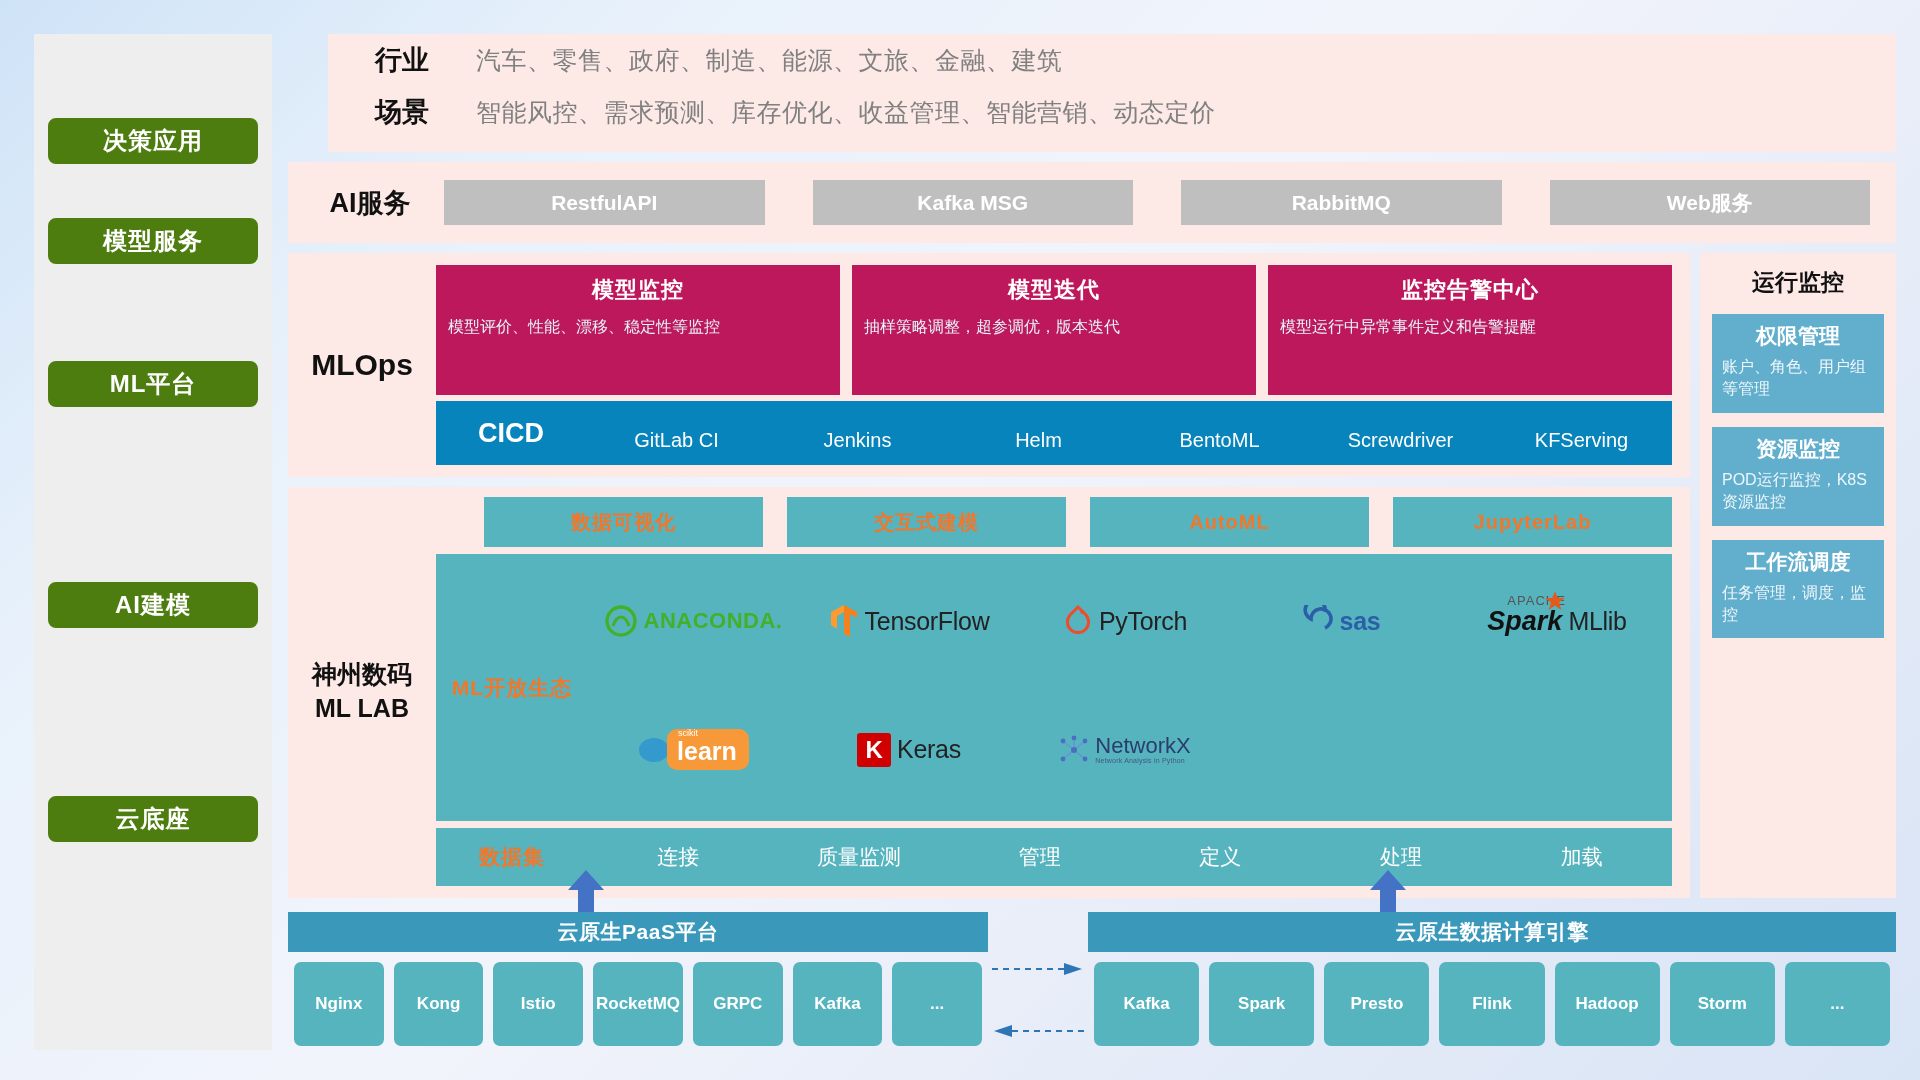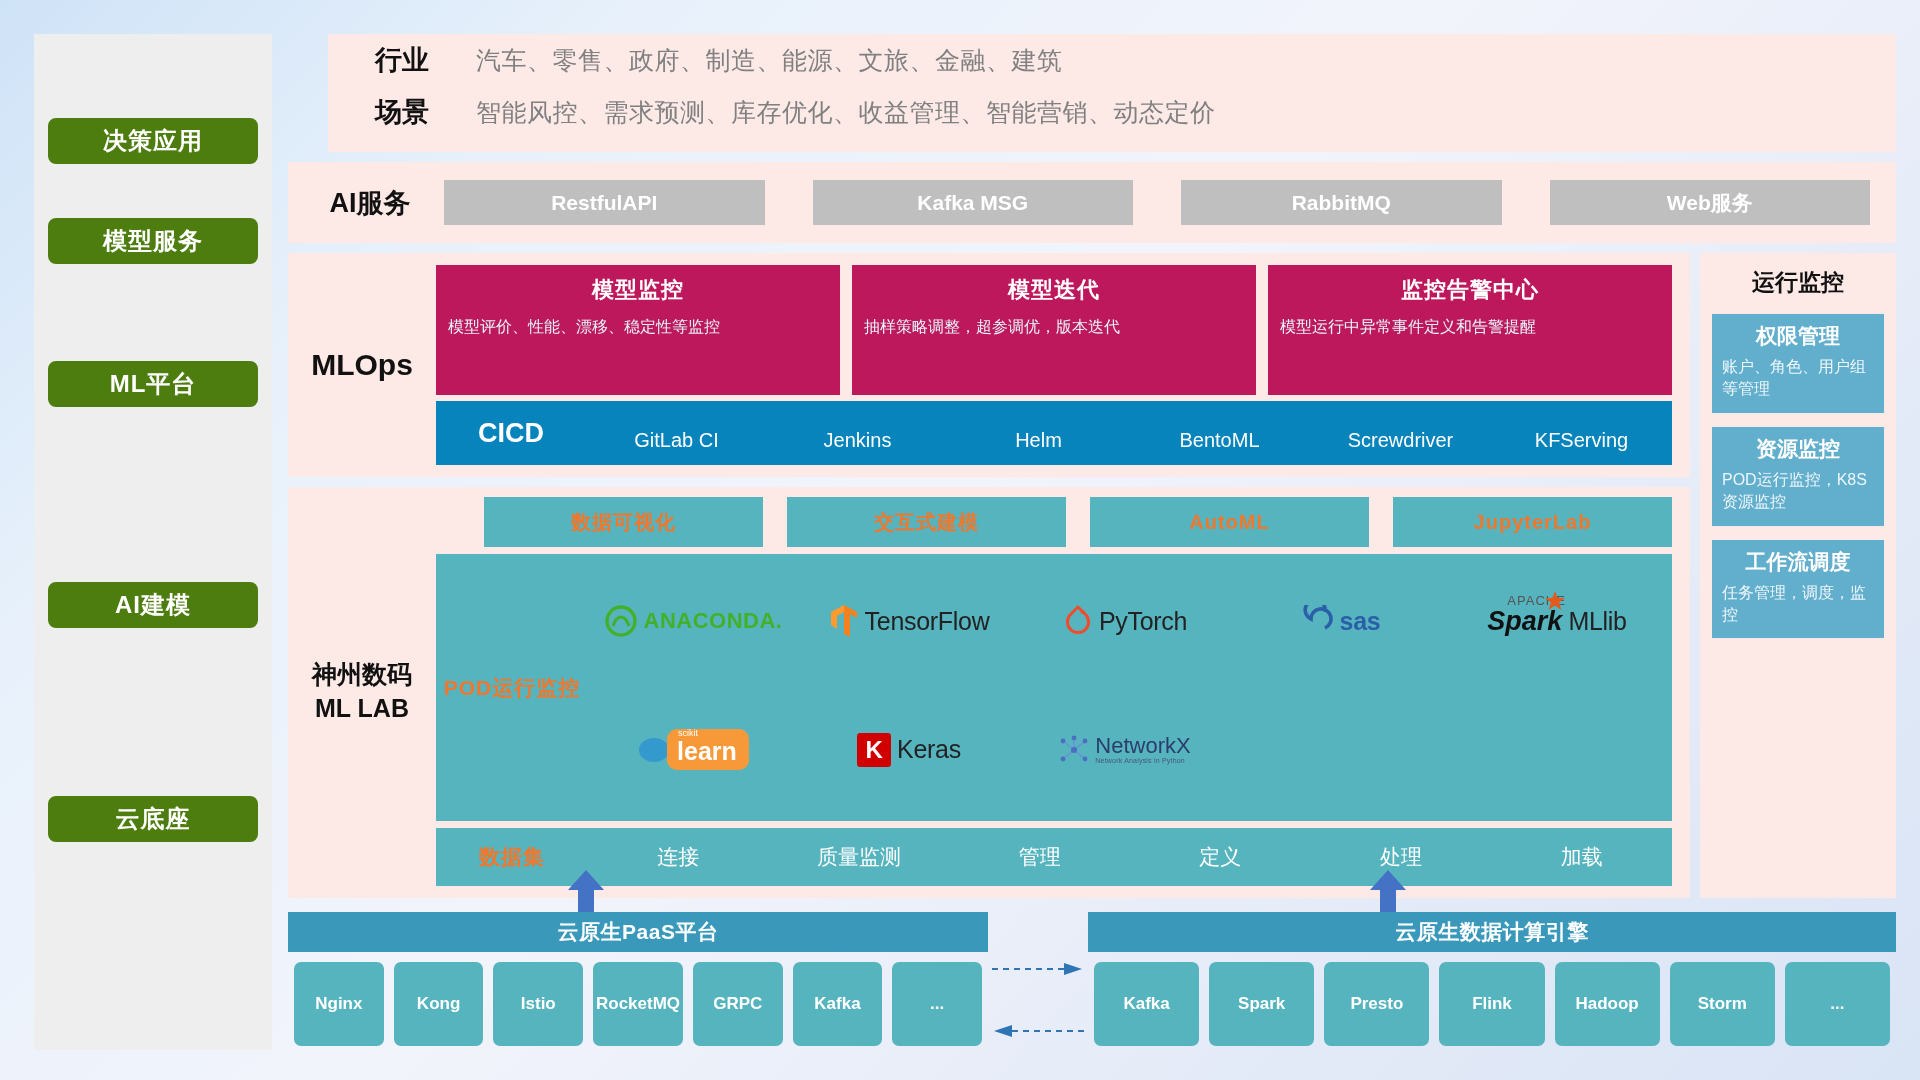--- a/index.html
+++ b/index.html
@@ -258,21 +258,21 @@
           <div class="lab-body">
 
             <div class="lab-tools">
               <div class="lab-tool">数据可视化</div>
               <div class="lab-tool">交互式建模</div>
               <div class="lab-tool">AutoML</div>
               <div class="lab-tool">JupyterLab</div>
             </div>
 
             <div class="lab-eco">
-              <div class="eco-label">POD运行监控</div>
+              <div class="eco-label">ML开放生态</div>
               <div class="eco-logos">
 
                 <div class="logo">
                   <svg width="34" height="34" viewBox="0 0 34 34">
                     <circle cx="17" cy="17" r="14" fill="none" stroke="#43b02a" stroke-width="3.4"></circle>
                     <path d="M9 22 C13 10, 21 10, 25 22" fill="none" stroke="#43b02a" stroke-width="3.2"></path>
                   </svg>
                   <span class="logo-txt" style="color:#43b02a;font-weight:bold;font-size:22px;letter-spacing:.5px">ANACONDA.</span>
                 </div>
 

